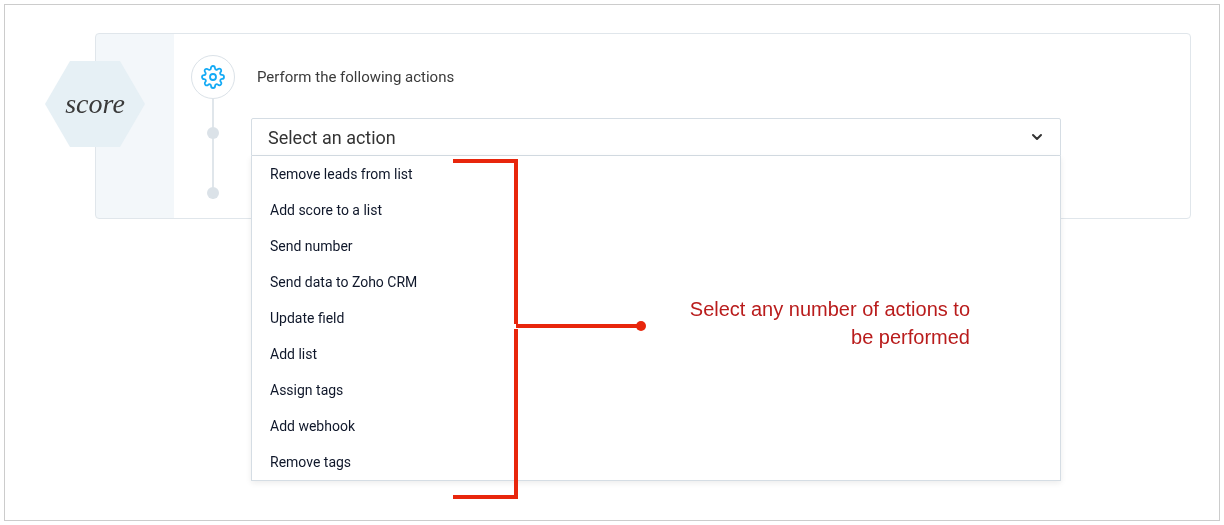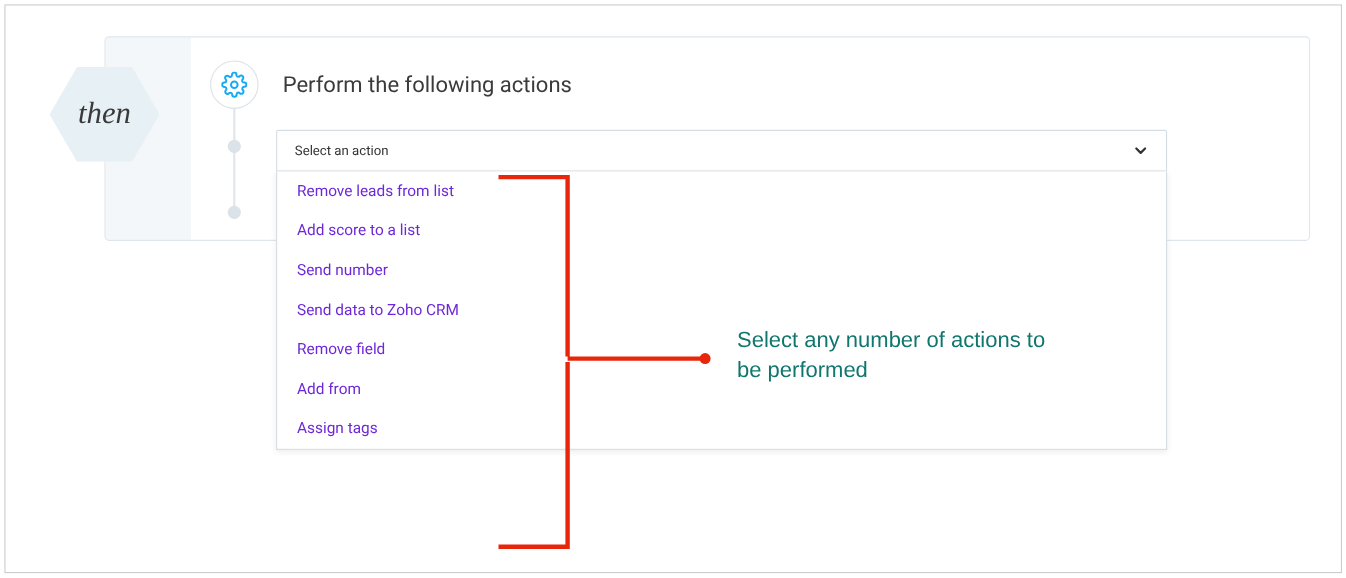--- a/index.html
+++ b/index.html
@@ -71,21 +71,21 @@
       align-items: center;
       justify-content: center;
       background: #fff;
       position: relative;
     }
     .gear-circle svg {
       width: 24px;
       height: 24px;
     }
     .step-title {
-      font-size: 20px;
+      font-size: 15px;
       color: #3b3b3b;
       font-weight: 400;
     }
     .timeline {
       position: absolute;
       left: 207px;
       top: 94px;
       width: 2px;
       height: 100px;
       background: #e0e6eb;
@@ -111,21 +111,21 @@
     .dropdown-toggle {
       border: 1px solid #d5dde4;
       border-radius: 2px 2px 0 0;
       height: 38px;
       display: flex;
       align-items: center;
       justify-content: space-between;
       padding: 0 16px;
       background: #fff;
       cursor: pointer;
-      font-size: 12px;
+      font-size: 18px;
       color: #333;
     }
     .chevron-down {
       width: 14px;
       height: 14px;
       display: flex;
       align-items: center;
       justify-content: center;
     }
     .chevron-down svg {
@@ -134,58 +134,59 @@
     }
     .dropdown-menu {
       border: 1px solid #d5dde4;
       border-top: none;
       background: #fff;
       box-shadow: 0 2px 6px rgba(0,0,0,0.08);
     }
     .dropdown-item {
       padding: 10px 18px;
       font-size: 14px;
-      color: #6d28d9;
+      color: #0f172a;
       cursor: pointer;
     }
     .annotation-bracket {
       position: absolute;
       left: 448px;
       top: 154px;
       width: 196px;
       height: 344px;
       pointer-events: none;
       z-index: 20;
     }
     .annotation-bracket svg {
       width: 100%;
       height: 100%;
     }
     .annotation-text {
       position: absolute;
       left: 665px;
       top: 290px;
       font-size: 20px;
-      color: #0f766e;
+      color: #b91c1c;
       font-family: -apple-system, Helvetica, Arial, sans-serif;
       line-height: 1.4;
       z-index: 20;
       max-width: 300px;
+      text-align: right;
     }
   </style>
 </head>
 <body>
 
 <div class="outer-frame">
 
   <div class="hexagon">
     <svg viewBox="0 0 100 86">
       <polygon points="25,0 75,0 100,43 75,86 25,86 0,43" fill="#e6f0f5"></polygon>
     </svg>
-    <span class="hex-label">then</span>
+    <span class="hex-label">score</span>
   </div>
 
   <div class="inner-card"></div>
 
   <div class="step-content">
     <div class="step-header">
       <div class="gear-circle">
         <svg viewBox="0 0 24 24" fill="none" stroke="#14aaf5" stroke-width="1.8">
           <circle cx="12" cy="12" r="3"></circle>
           <path d="M19.4 15a1.65 1.65 0 0 0 .33 1.82l.06.06a2 2 0 1 1-2.83 2.83l-.06-.06a1.65 1.65 0 0 0-1.82-.33 1.65 1.65 0 0 0-1 1.51V21a2 2 0 0 1-4 0v-.09a1.65 1.65 0 0 0-1-1.51 1.65 1.65 0 0 0-1.82.33l-.06.06a2 2 0 1 1-2.83-2.83l.06-.06a1.65 1.65 0 0 0 .33-1.82 1.65 1.65 0 0 0-1.51-1H3a2 2 0 0 1 0-4h.09a1.65 1.65 0 0 0 1.51-1 1.65 1.65 0 0 0-.33-1.82l-.06-.06a2 2 0 1 1 2.83-2.83l.06.06a1.65 1.65 0 0 0 1.82.33h0a1.65 1.65 0 0 0 1-1.51V3a2 2 0 0 1 4 0v.09a1.65 1.65 0 0 0 1 1.51 1.65 1.65 0 0 0 1.82-.33l.06-.06a2 2 0 1 1 2.83 2.83l-.06.06a1.65 1.65 0 0 0-.33 1.82v0a1.65 1.65 0 0 0 1.51 1H21a2 2 0 0 1 0 4h-.09a1.65 1.65 0 0 0-1.51 1z"></path>
@@ -207,23 +208,25 @@
         <svg viewBox="0 0 12 12" fill="none" stroke="#333" stroke-width="2" stroke-linecap="round" stroke-linejoin="round">
           <polyline points="2,4 6,8 10,4"></polyline>
         </svg>
       </span>
     </div>
     <div class="dropdown-menu">
       <div class="dropdown-item">Remove leads from list</div>
       <div class="dropdown-item">Add score to a list</div>
       <div class="dropdown-item">Send number</div>
       <div class="dropdown-item">Send data to Zoho CRM</div>
-      <div class="dropdown-item">Remove field</div>
-      <div class="dropdown-item">Add from</div>
+      <div class="dropdown-item">Update field</div>
+      <div class="dropdown-item">Add list</div>
       <div class="dropdown-item">Assign tags</div>
+      <div class="dropdown-item">Add webhook</div>
+      <div class="dropdown-item">Remove tags</div>
     </div>
   </div>
 
   <div class="annotation-bracket">
     <svg viewBox="0 0 196 344">
       <path d="M 63 2 L 0 2 M 63 0 L 63 165 M 63 170 L 63 340 M 63 338 L 0 338 M 63 167 L 186 167" stroke="#e8260c" stroke-width="4" fill="none"></path>
       <circle cx="188" cy="167" r="5" fill="#e8260c"></circle>
     </svg>
   </div>
 

